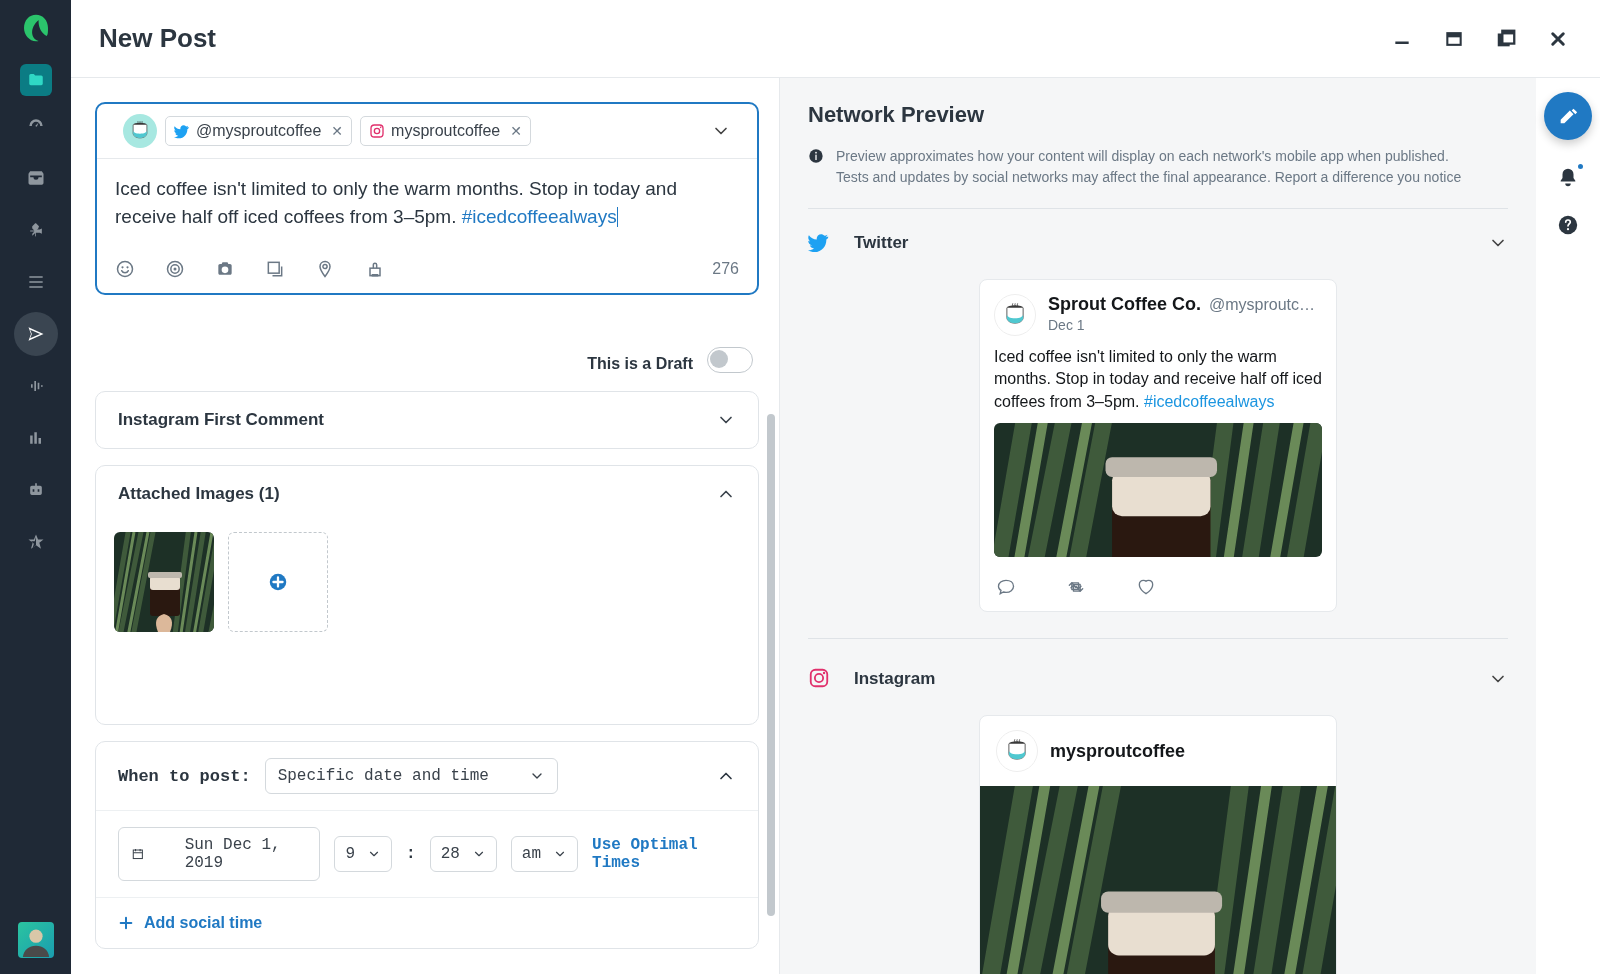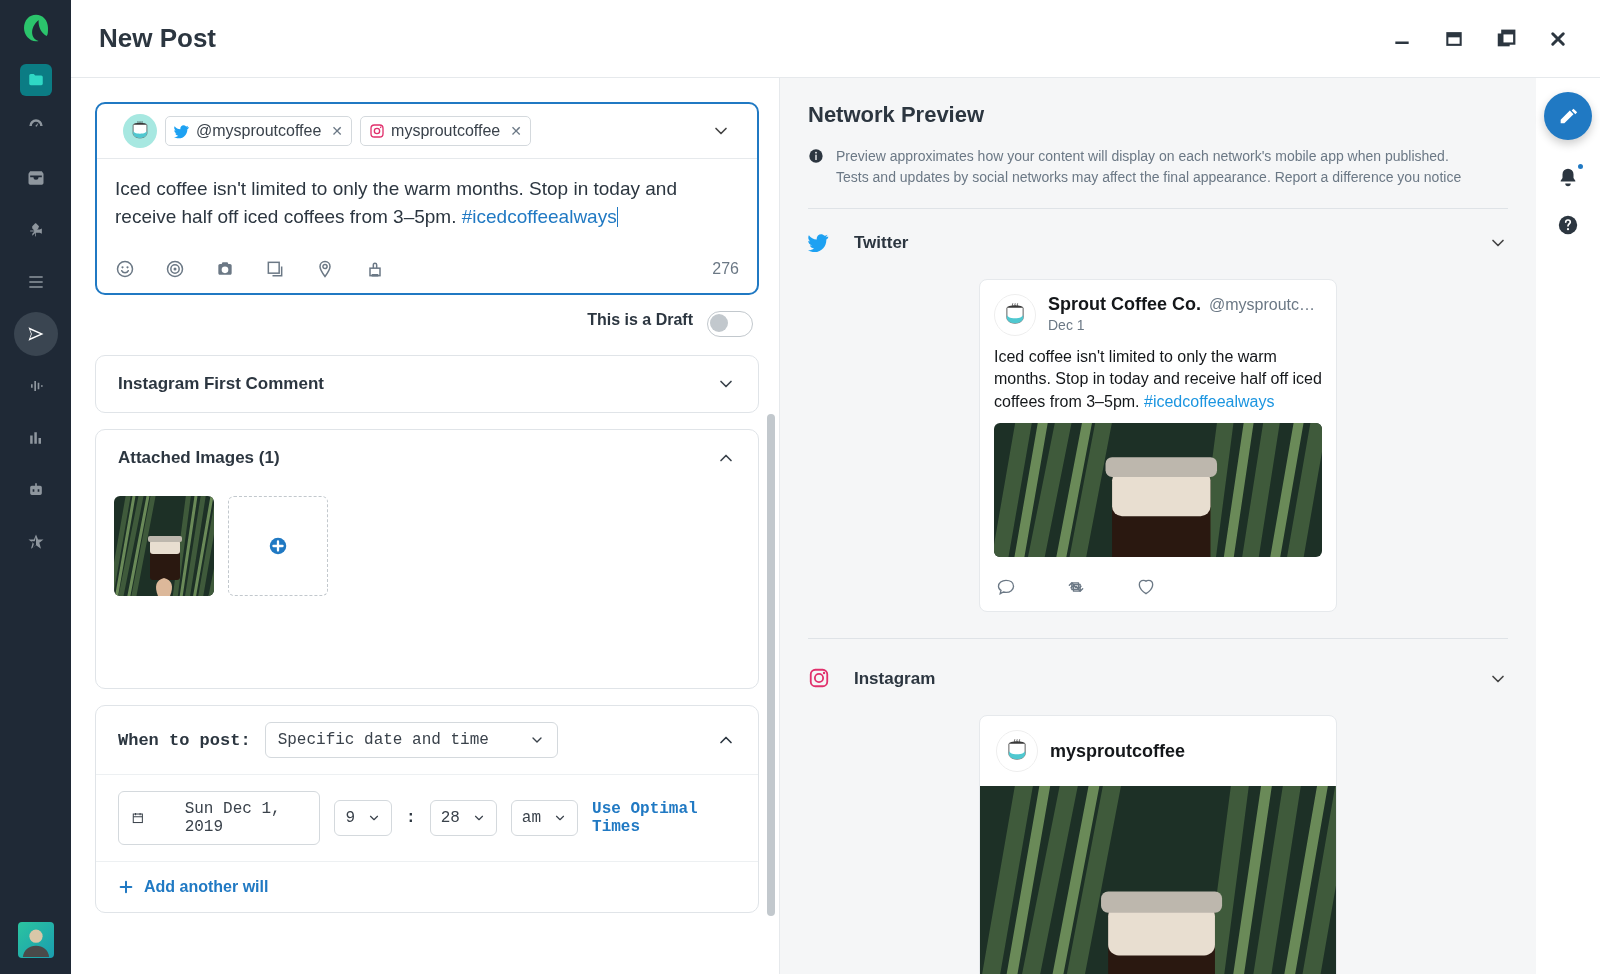--- a/index.html
+++ b/index.html
@@ -41,21 +41,21 @@
 .chip-close { color: #6b7885; cursor: pointer; font-size: 14px; margin-left: 4px; }
 .chip-row-chevron { margin-left: auto; color: #444; cursor: pointer; }
 .text-area { padding: 16px 18px 10px; font-size: 19px; line-height: 1.45; color: #2c3640; min-height: 90px; }
 .text-area .ht { color: #2079c3; }
 .cursor { display:inline-block; width:1px; height:20px; background:#2079c3; vertical-align:text-bottom; }
 .toolbar { display: flex; align-items: center; padding: 10px 18px 14px; gap: 30px; color: #6b7885; }
 .toolbar .tool { cursor: pointer; width:20px; height:20px; display:flex; align-items:center; justify-content:center; }
 .toolbar .count { margin-left: auto; font-size: 16px; color: #6b7885; }
 
 
-.draft-row { display: flex; align-items: flex-start; justify-content: flex-end; gap: 14px; padding: 16px 6px 18px; }
+.draft-row { display: flex; align-items: flex-end; justify-content: flex-end; gap: 14px; padding: 16px 6px 18px; margin-top: 36px; }
 .draft-row .label { font-size: 16px; font-weight: 700; color: #2c3640; }
 .toggle { width: 46px; height: 26px; background: #fff; border: 1.5px solid #c2c8cd; border-radius: 14px; position: relative; cursor: pointer; }
 .toggle .knob { position: absolute; left: 2px; top: 2px; width: 18px; height: 18px; border-radius: 50%; background: #c2c8cd; }
 
 
 .section { border: 1px solid #e0e4e8; border-radius: 10px; margin-bottom: 16px; background: #fff; }
 .section-hd { display: flex; align-items: center; padding: 18px 22px; font-size: 17px; font-weight: 700; color: #2c3640; cursor: pointer; }
 .section-hd .chev { margin-left: auto; color: #3a424b; }
 
 .thumb-row { display: flex; gap: 14px; padding: 10px 18px 22px; }
@@ -409,21 +409,21 @@
                 <svg width="14" height="14">
                   <use href="#chev-down"></use>
                 </svg>
               </div>
             <span class="link" style="margin-left:auto;">Use Optimal Times</span>
           </div>
           <div class="add-row">
             <svg width="16" height="16" viewBox="0 0 24 24">
                 <path d="M12 4v16M4 12h16" stroke="currentColor" stroke-width="3" stroke-linecap="round"></path>
               </svg>
-            <span>Add another will</span>
+            <span>Add social time</span>
           </div>
         </div>
 
       </div>
 
       <div class="divider"></div>
 
       <div class="right-col">
         <div class="preview-h">Network Preview</div>
         <div class="preview-note">

